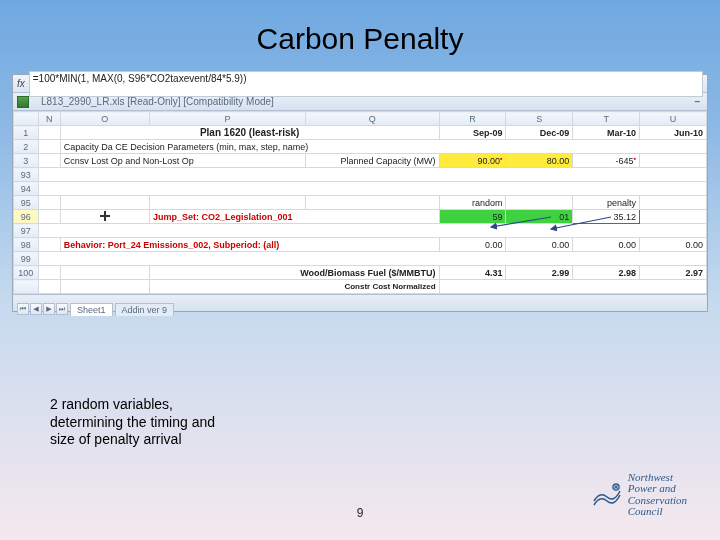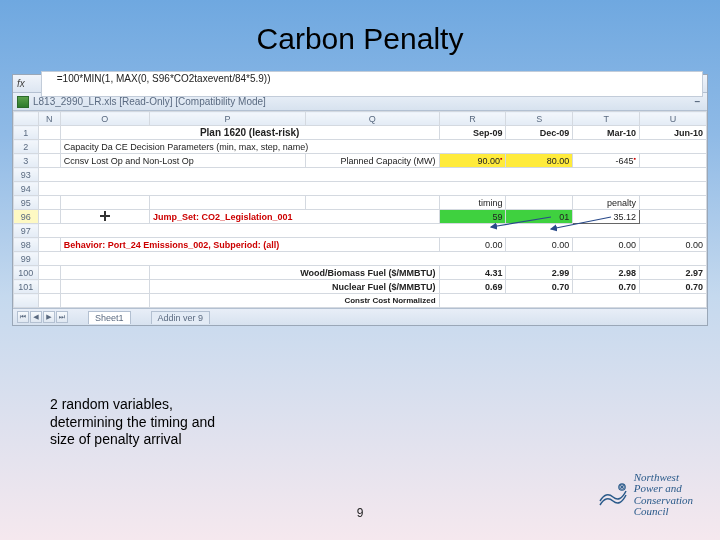--- a/index.html
+++ b/index.html
@@ -24,33 +24,33 @@
     font-family: "Segoe UI", Tahoma, Arial, sans-serif;
     font-size: 10px;
     color: #333;
   }
   .formula-bar {
     display: flex; align-items: center;
     background: linear-gradient(#f0f4fa,#dde6f2);
     border-bottom: 1px solid #b3c0d1;
     height: 18px;
     padding: 0 4px;
-    gap: 16px;
+    gap: 4px;
   }
   .fx-label { font-style: italic; color: #444; font-size: 10px; }
   .formula-input {
     flex: 1; font-size: 10px; color: #222;
     background: #fff; border: 1px solid #c2ccd9;
-    padding: 0 15px; height: 26px; line-height: 14px;
+    padding: 0 3px; height: 26px; line-height: 14px;
   }
   .workbook-bar {
     display: flex; align-items: center;
     background: linear-gradient(#eaf0f8,#d7e2ef);
     border-bottom: 1px solid #b3c0d1;
-    height: 18px; padding: 0 4px; gap: 4px;
+    height: 18px; padding: 0 4px; gap: 12px;
     color: #5a6a80;
   }
   .wb-icon {
     width: 12px; height: 12px;
     background: linear-gradient(#5aa04a,#2c7a2c);
     border: 1px solid #2a6a2a;
     display: inline-block;
   }
   .wb-min { margin-left: auto; color:#5a6a80; font-weight:bold; padding:0 3px; }
   .sheet {
@@ -85,24 +85,24 @@
   }
   td.rowhead.sel { background: #fef9c3; }
   .plan-title { font-weight: bold; font-size: 10px; text-align:center; }
   .right { text-align: right; }
   .bold { font-weight: bold; }
   .red { color: #cc0000; }
   .green-cell { background: #3fd13f; }
   .yellow-cell { background: #ffeb3b; }
   .small-flag { color:#c00; font-size:7px; position:relative; top:-3px; }
   .tabs-bar {
-    display:flex; align-items:center;
+    display:flex; 
     background: linear-gradient(#e8eef7,#d7e2ef);
     border-top: 1px solid #b3c0d1;
-    height: 16px; padding: 8px 4px; gap:20px;
+    height: 16px; padding: 8px 4px; gap:2px;
     font-size: 9px; color:#5a6a80;
   }
   .tab-nav { display:inline-flex; gap:1px; }
   .tab-btn {
     width:12px; height:12px;
     background:linear-gradient(#f7fafd,#dfe7f1);
     border:1px solid #b3c0d1;
     display:flex; align-items:center; justify-content:center;
     font-size:7px; color:#5a6a80;
   }
@@ -121,21 +121,21 @@
     line-height: 1.25;
   }
   .page-num {
     position:absolute;
     left: 50%; transform:translateX(-50%);
     bottom: 20px;
     font-size: 12px; color:#222;
   }
   .logo {
     position:absolute;
-    right: 27px; bottom: 22px;
+    right: 33px; bottom: 22px;
     display:flex; align-items:center; gap:6px;
     font-family: "Times New Roman", serif;
     font-style: italic;
     font-size: 11px; color:#2a5a8a; line-height:1.05;
   }
   .logo-glyph {
     width:30px; height:28px; position:relative;
   }
   .logo-glyph svg { width:100%; height:100%; }
   .cross-icon {
@@ -227,21 +227,21 @@
       <tr>
             <td class="rowhead">94</td>
             <td colspan="8"></td>
           </tr>
       <tr>
         <td class="rowhead">95</td>
         <td></td>
             <td></td>
             <td></td>
             <td></td>
-        <td class="right">timing</td>
+        <td class="right">random</td>
         <td></td>
         <td class="right">penalty</td>
         <td></td>
       </tr>
       <tr>
         <td class="rowhead sel">96</td>
         <td></td>
         <td style="text-align:center"><span class="cross-icon"></span></td>
         <td colspan="2" class="bold red">Jump_Set: CO2_Legislation_001</td>
         <td class="right green-cell">59</td>
@@ -268,30 +268,20 @@
           </tr>
       <tr>
         <td class="rowhead">100</td>
         <td></td>
             <td></td>
         <td colspan="2" class="right bold">Wood/Biomass Fuel ($/MMBTU)</td>
         <td class="right bold">4.31</td>
         <td class="right bold">2.99</td>
         <td class="right bold">2.98</td>
         <td class="right bold">2.97</td>
-      </tr>
-      <tr>
-        <td class="rowhead">101</td>
-        <td></td>
-            <td></td>
-        <td colspan="2" class="right bold">Nuclear Fuel ($/MMBTU)</td>
-        <td class="right bold">0.69</td>
-        <td class="right bold">0.70</td>
-        <td class="right bold">0.70</td>
-        <td class="right bold">0.70</td>
       </tr>
       <tr style="height:8px">
         <td class="rowhead"></td>
             <td></td>
             <td></td>
         <td colspan="2" class="right bold" style="font-size:8px">Constr Cost Normalized</td>
         <td colspan="4"></td>
       </tr>
     </tbody>
       </table>

